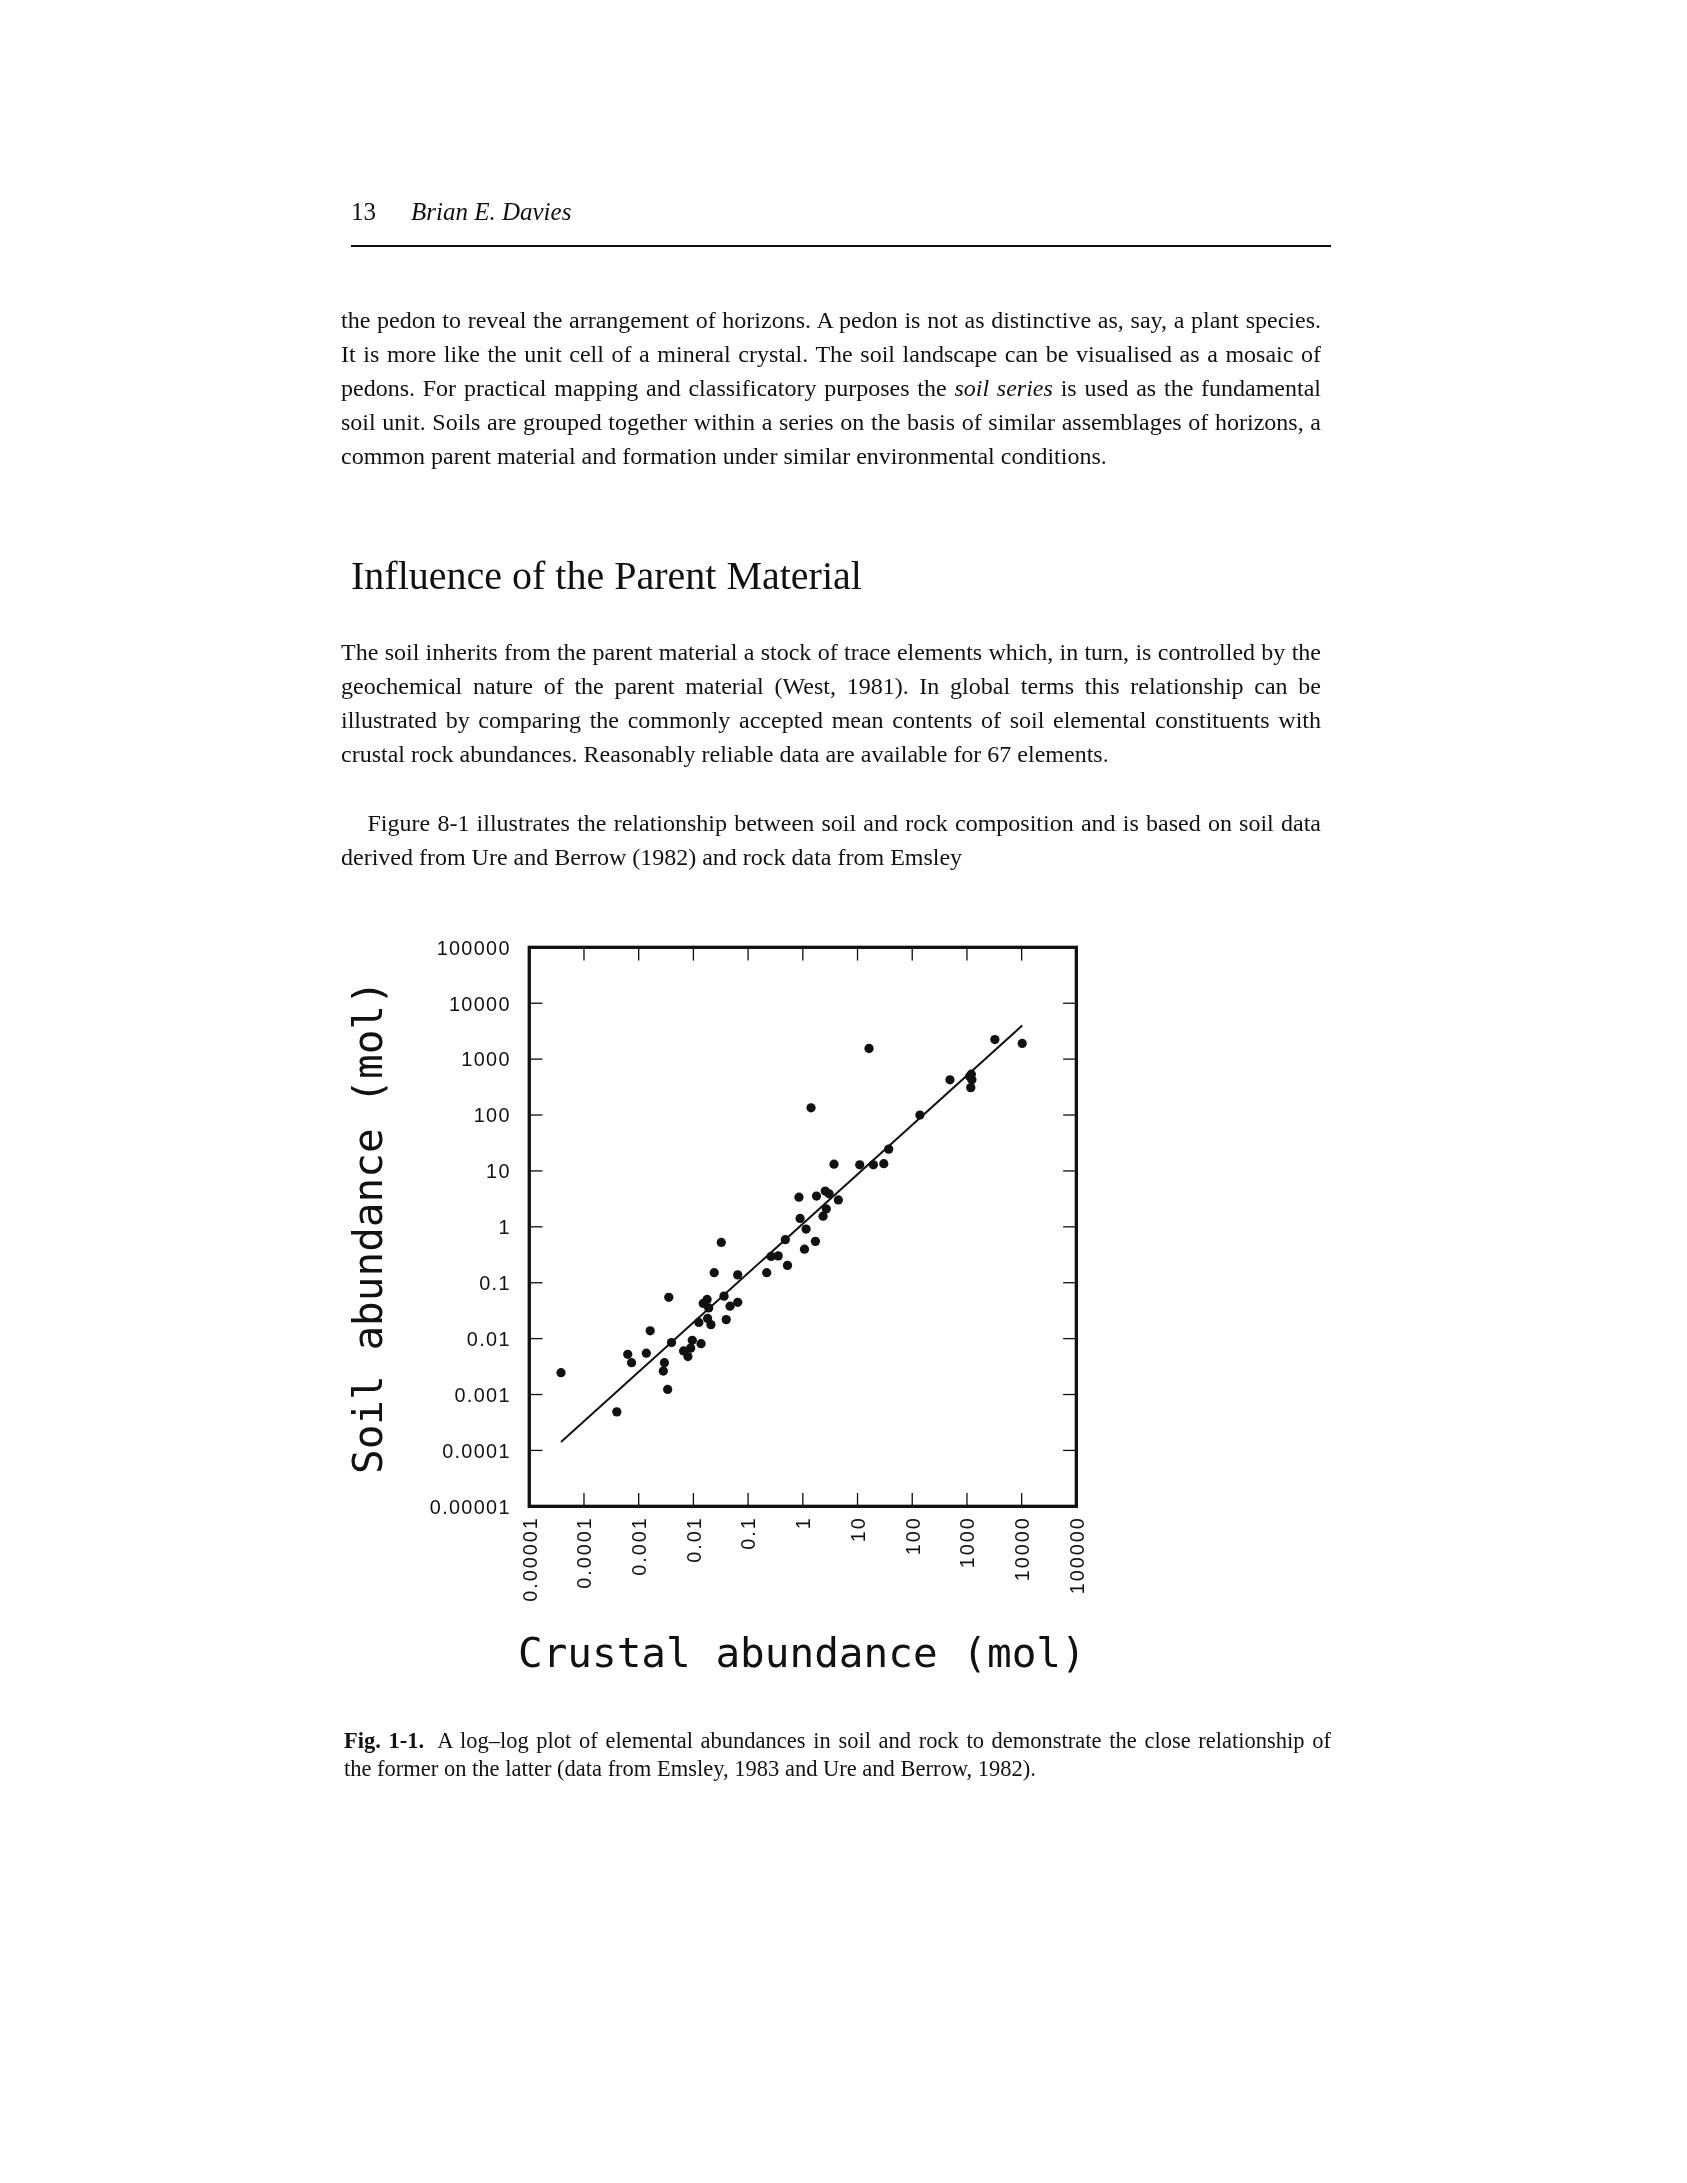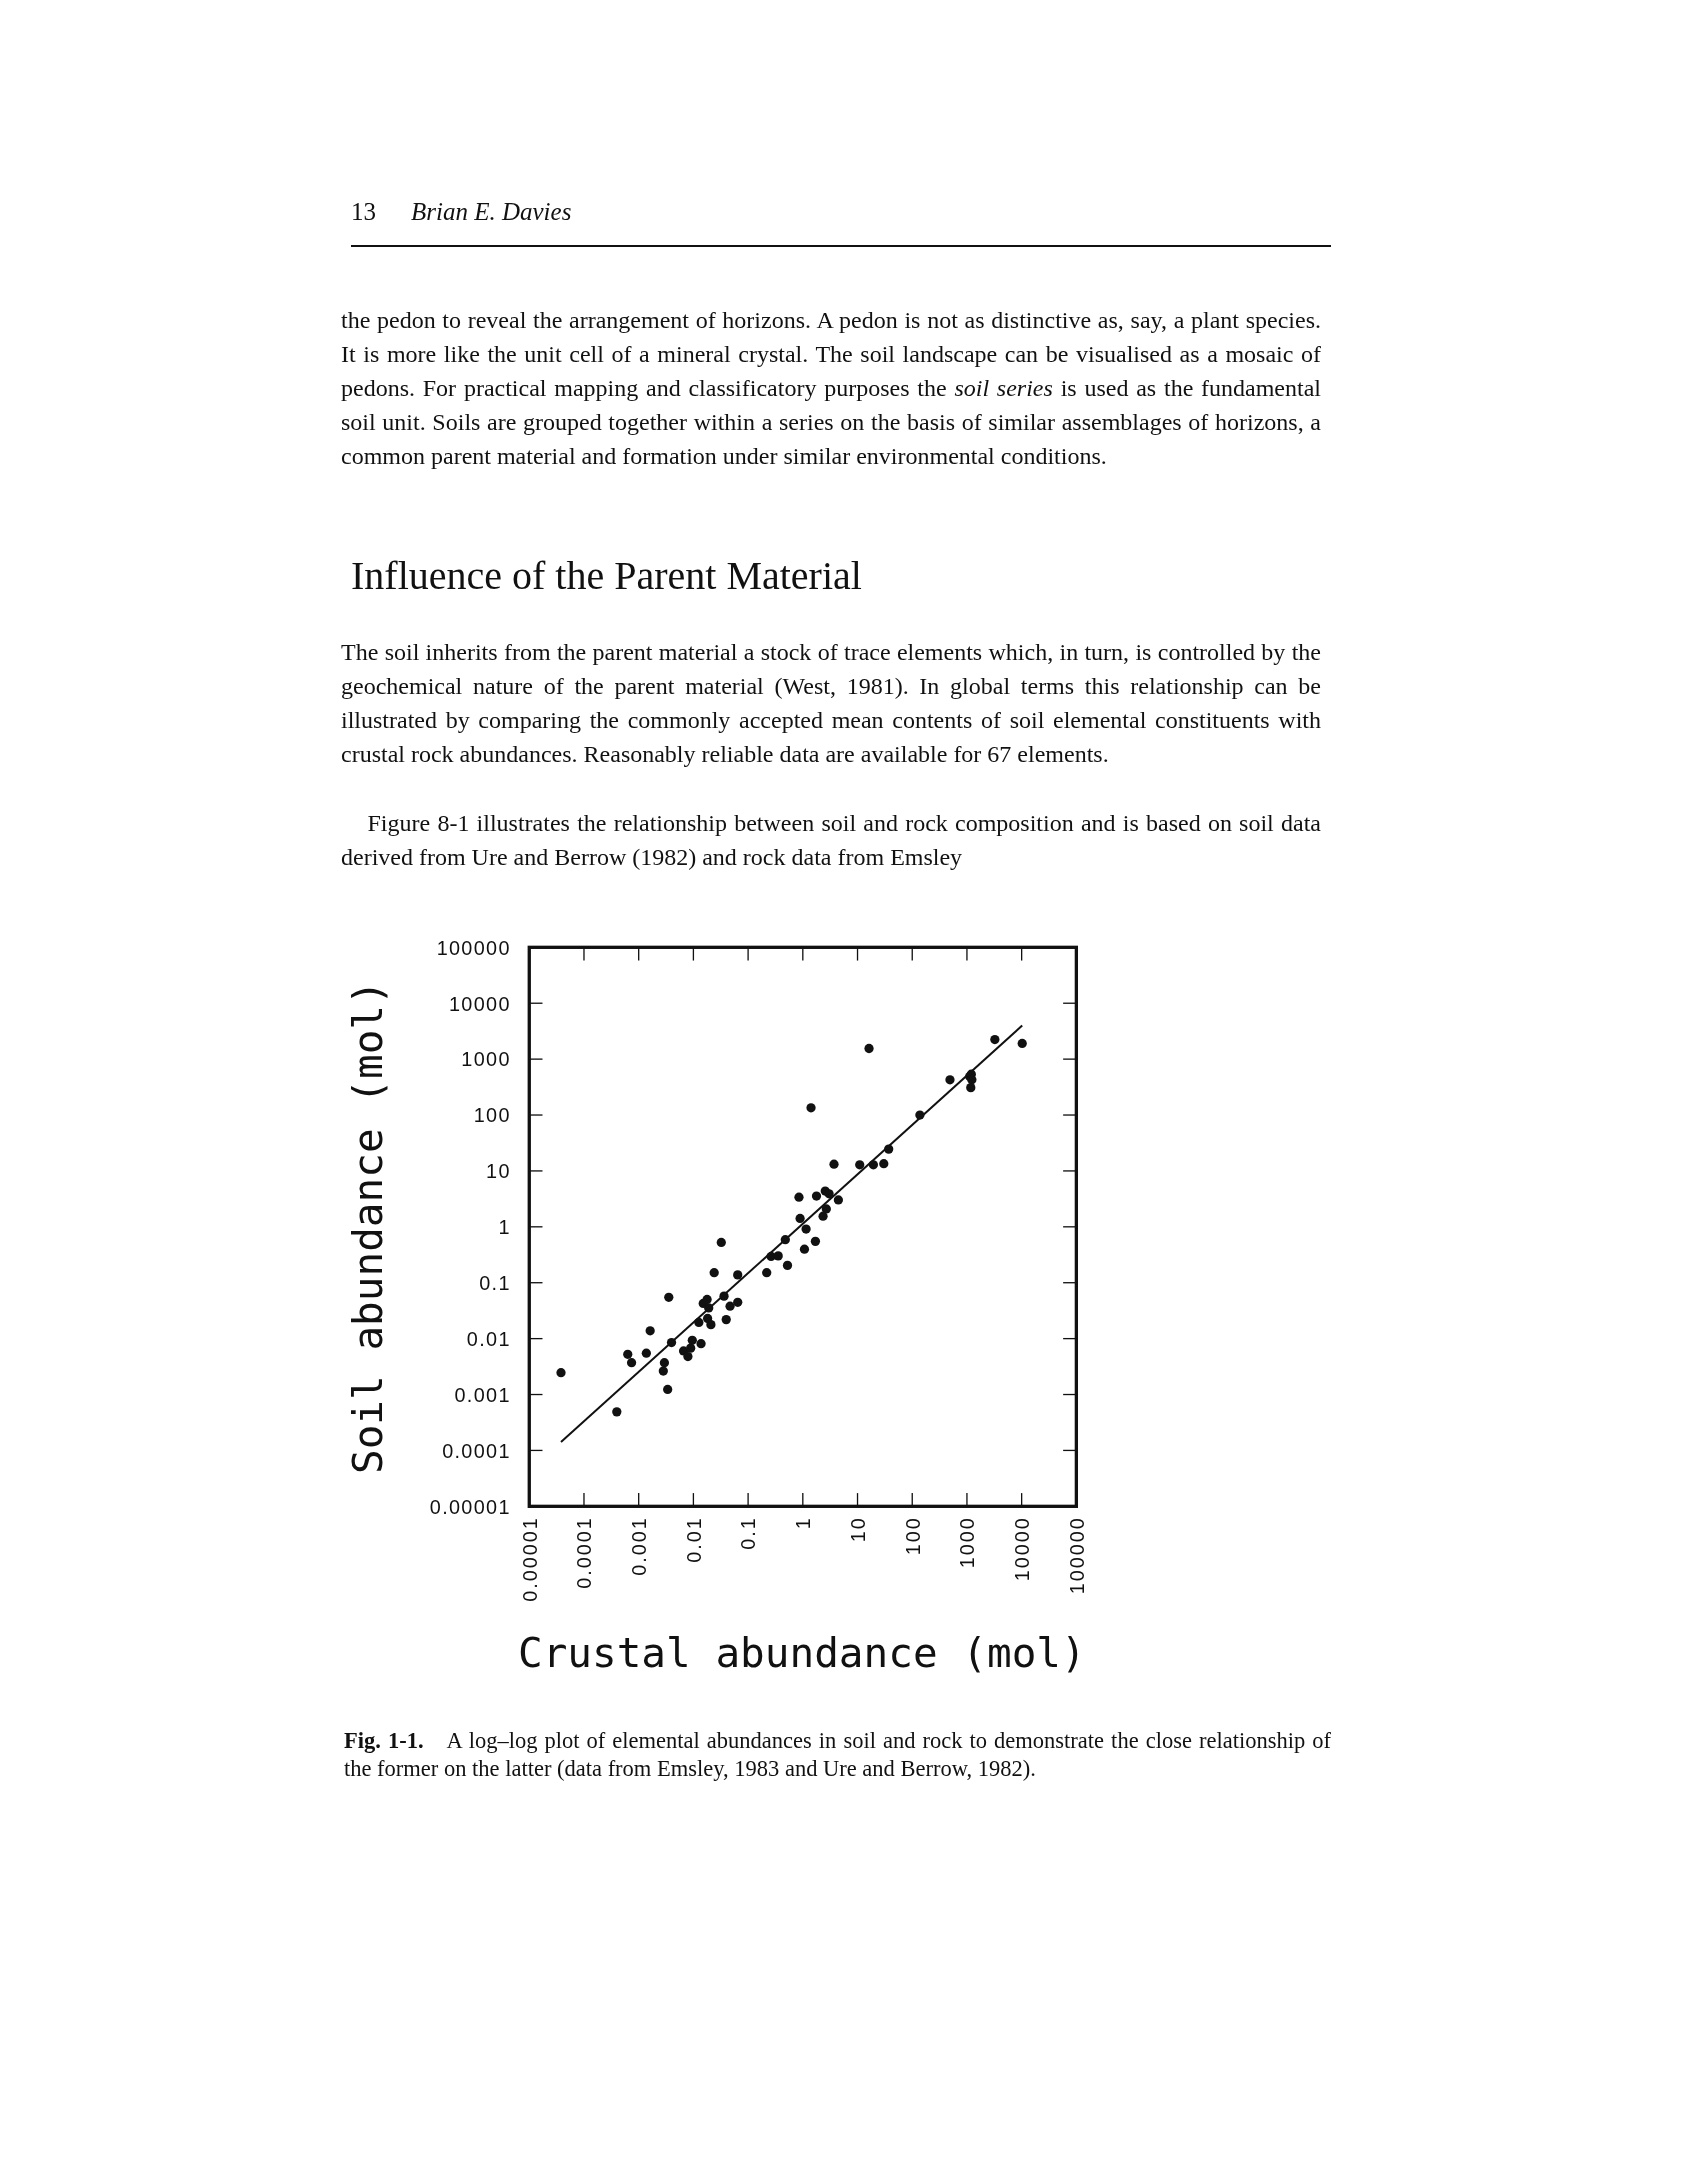--- a/index.html
+++ b/index.html
@@ -11,21 +11,21 @@
   #running-head .pg { display:inline-block; width:60px; }
   #running-head .author { font-style:italic;text-align:right; }
   #head-rule { position:absolute; left:351px; top:245px; width:980px; height:0; border-top:2px solid #111; }
   .para { position:absolute; left:334px; width:980px; font-size:24px; line-height:34px; text-align:justify;margin-left:7px; }
   #para1 { top:303px; }
   #section-heading { position:absolute; left:351px; top:552px; font-size:40px;text-align:center; }
   #para2 { top:635px; }
   #para3 { top:806px; text-indent:26.5px; }
   #chart-svg { position:absolute; left:0; top:0; }
   #caption { position:absolute; left:344px; top:1727px; width:987px; font-size:22.5px; line-height:28px; text-align:justify; }
-  #caption .lab { font-weight:bold; margin-right:23px; }
+  #caption .lab { font-weight:bold; margin-right:13px; }
 </style>
 </head>
 <body>
 
 <div id="running-head" class="serif">
   <span class="pg">13</span><span class="author">Brian E. Davies</span>
 </div>
 <div id="head-rule"></div>
 
 <div id="para1" class="para serif"><span>the pedon to reveal the arrangement of horizons. A pedon is not as distinctive as, say, a plant species. It is more like the unit cell of a mineral crystal. The soil landscape can be visualised as a mosaic of pedons. For practical mapping and classificatory purposes the </span><em>soil series</em><span> is used as the fundamental soil unit. Soils are grouped together within a series on the basis of similar assemblages of horizons, a common parent material and formation under similar environmental conditions.</span></div>

